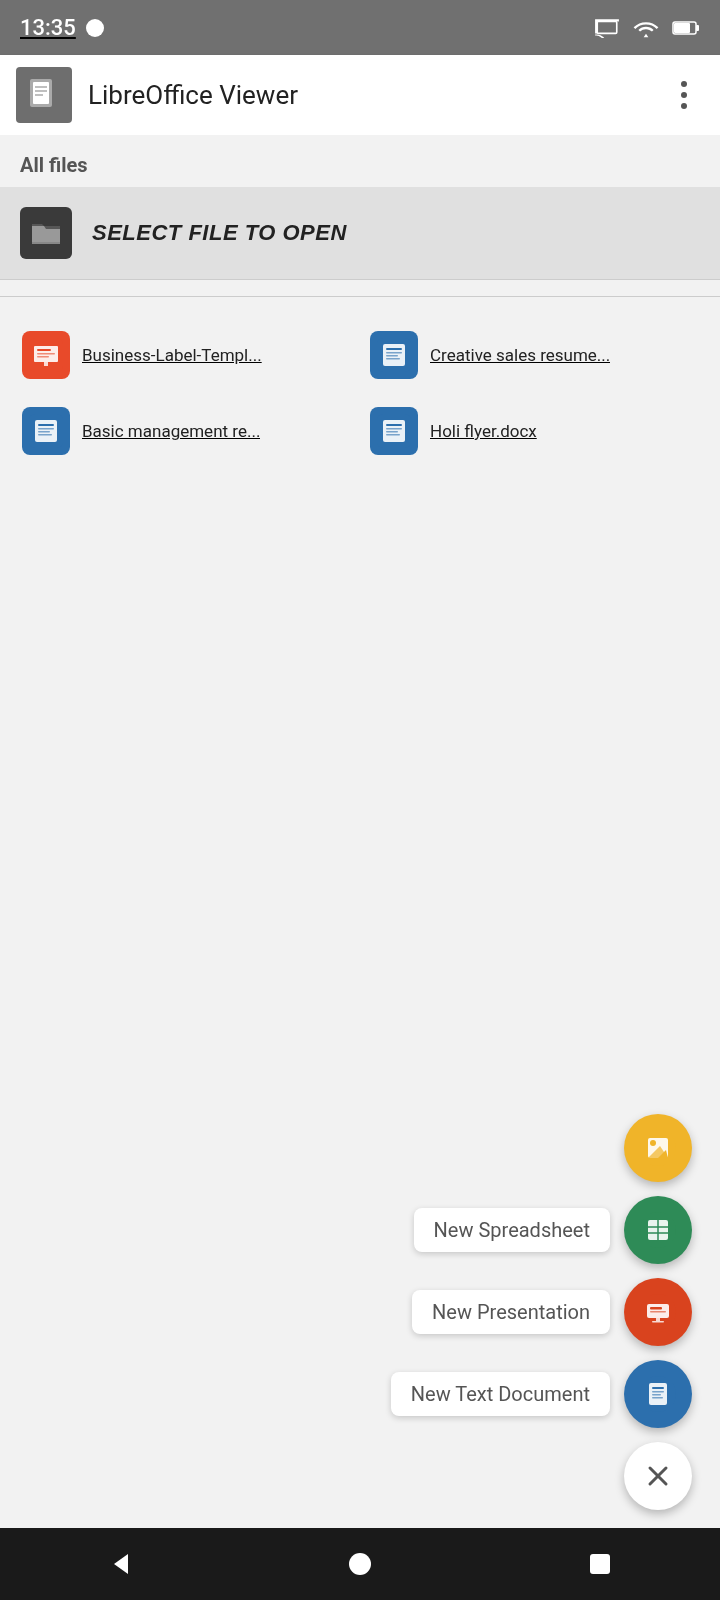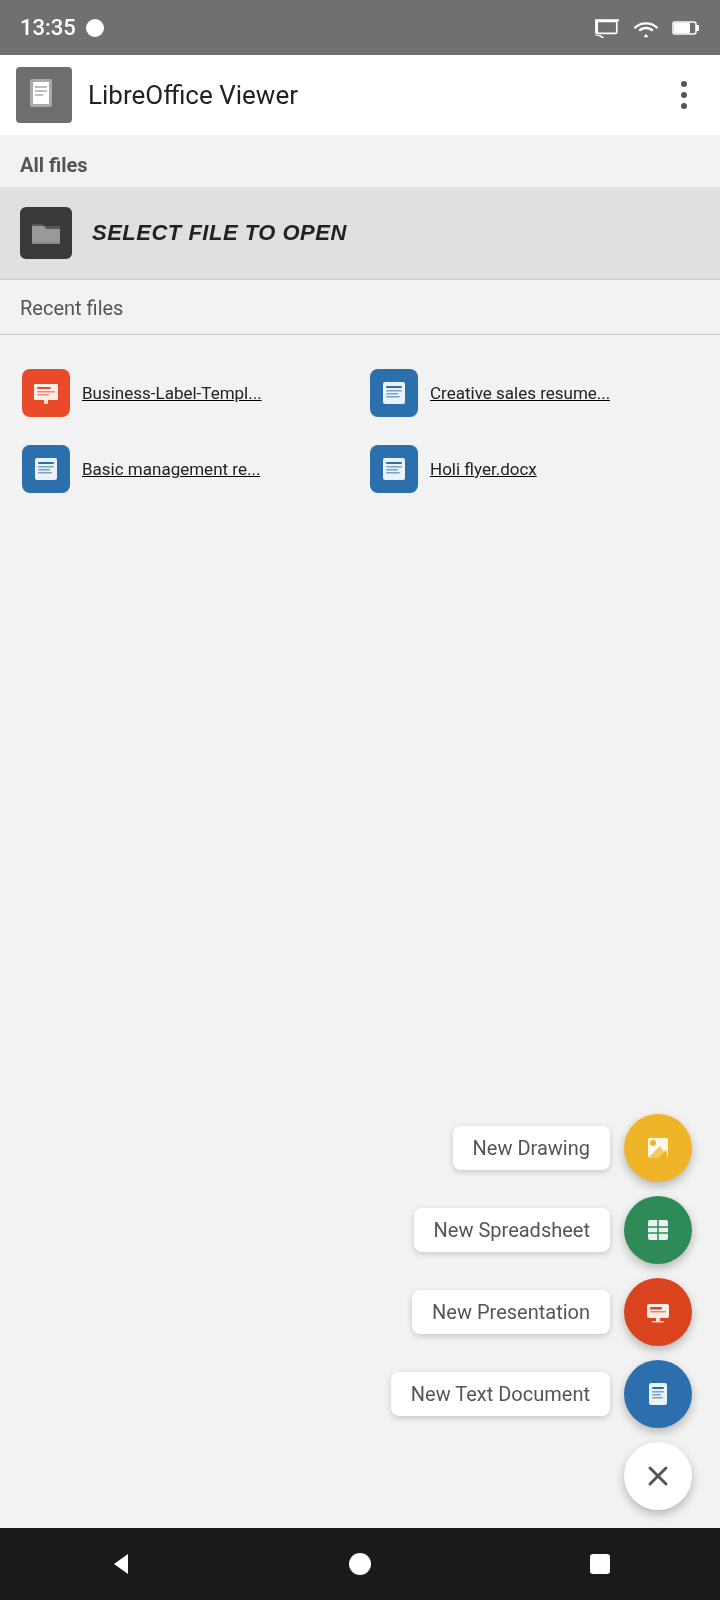--- a/index.html
+++ b/index.html
@@ -15,20 +15,21 @@
 
     
     .status-bar {
       width: 100%;
       height: 55px;
       background: #707070;
       display: flex;
       align-items: center;
       justify-content: space-between;
       padding: 0 20px;
+      text-decoration: underline;
     }
     .status-time {
       color: white;
       font-size: 22px;
       font-weight: 500;
       display: flex;
       align-items: center;
       gap: 10px;
     }
     .status-time .dot {
@@ -288,21 +289,20 @@
   <div class="folder-icon">
     <svg width="32" height="26" viewBox="0 0 32 26" fill="none">
       <path d="M2 6h12l2 3h14v15H2V6z" fill="#888"></path>
       <path d="M2 4h10l2 2h16v16H2V4z" fill="white" opacity="0.15"></path>
     </svg>
   </div>
   <span class="select-file-text">SELECT FILE TO OPEN</span>
 </button>
 
 <div class="recent-section">
-  <div class="recent-label">Recent files</div>
   <div class="recent-divider"></div>
   <div class="files-grid">
 
     <div class="file-item">
       <div class="file-icon presentation">
         <svg width="34" height="34" viewBox="0 0 34 34">
           <rect width="34" height="34" rx="6" fill="#e84a2a"></rect>
           <rect x="5" y="8" width="24" height="16" rx="1" fill="white" opacity="0.9"></rect>
           <rect x="8" y="11" width="14" height="2" rx="1" fill="#e84a2a"></rect>
           <rect x="8" y="15" width="18" height="1.5" rx="0.75" fill="#e84a2a" opacity="0.6"></rect>
@@ -354,21 +354,20 @@
       </div>
       <span class="file-name">Holi flyer.docx</span>
     </div>
 
   </div>
 </div>
 
 <div class="fab-area">
 
   <div class="fab-row">
-    <div class="fab-label">New Drawing</div>
     <div class="fab-btn drawing">
       <svg width="36" height="36" viewBox="0 0 36 36">
         <rect width="36" height="36" rx="18" fill="#f0b429"></rect>
         <rect x="8" y="8" width="20" height="20" rx="2" fill="white" opacity="0.9"></rect>
         <circle cx="13" cy="13" r="3" fill="#f0b429"></circle>
         <polygon points="8,28 20,16 28,28" fill="#f0b429" opacity="0.7"></polygon>
         <polygon points="18,28 26,20 28,28" fill="#f0b429"></polygon>
       </svg>
     </div>
   </div>

